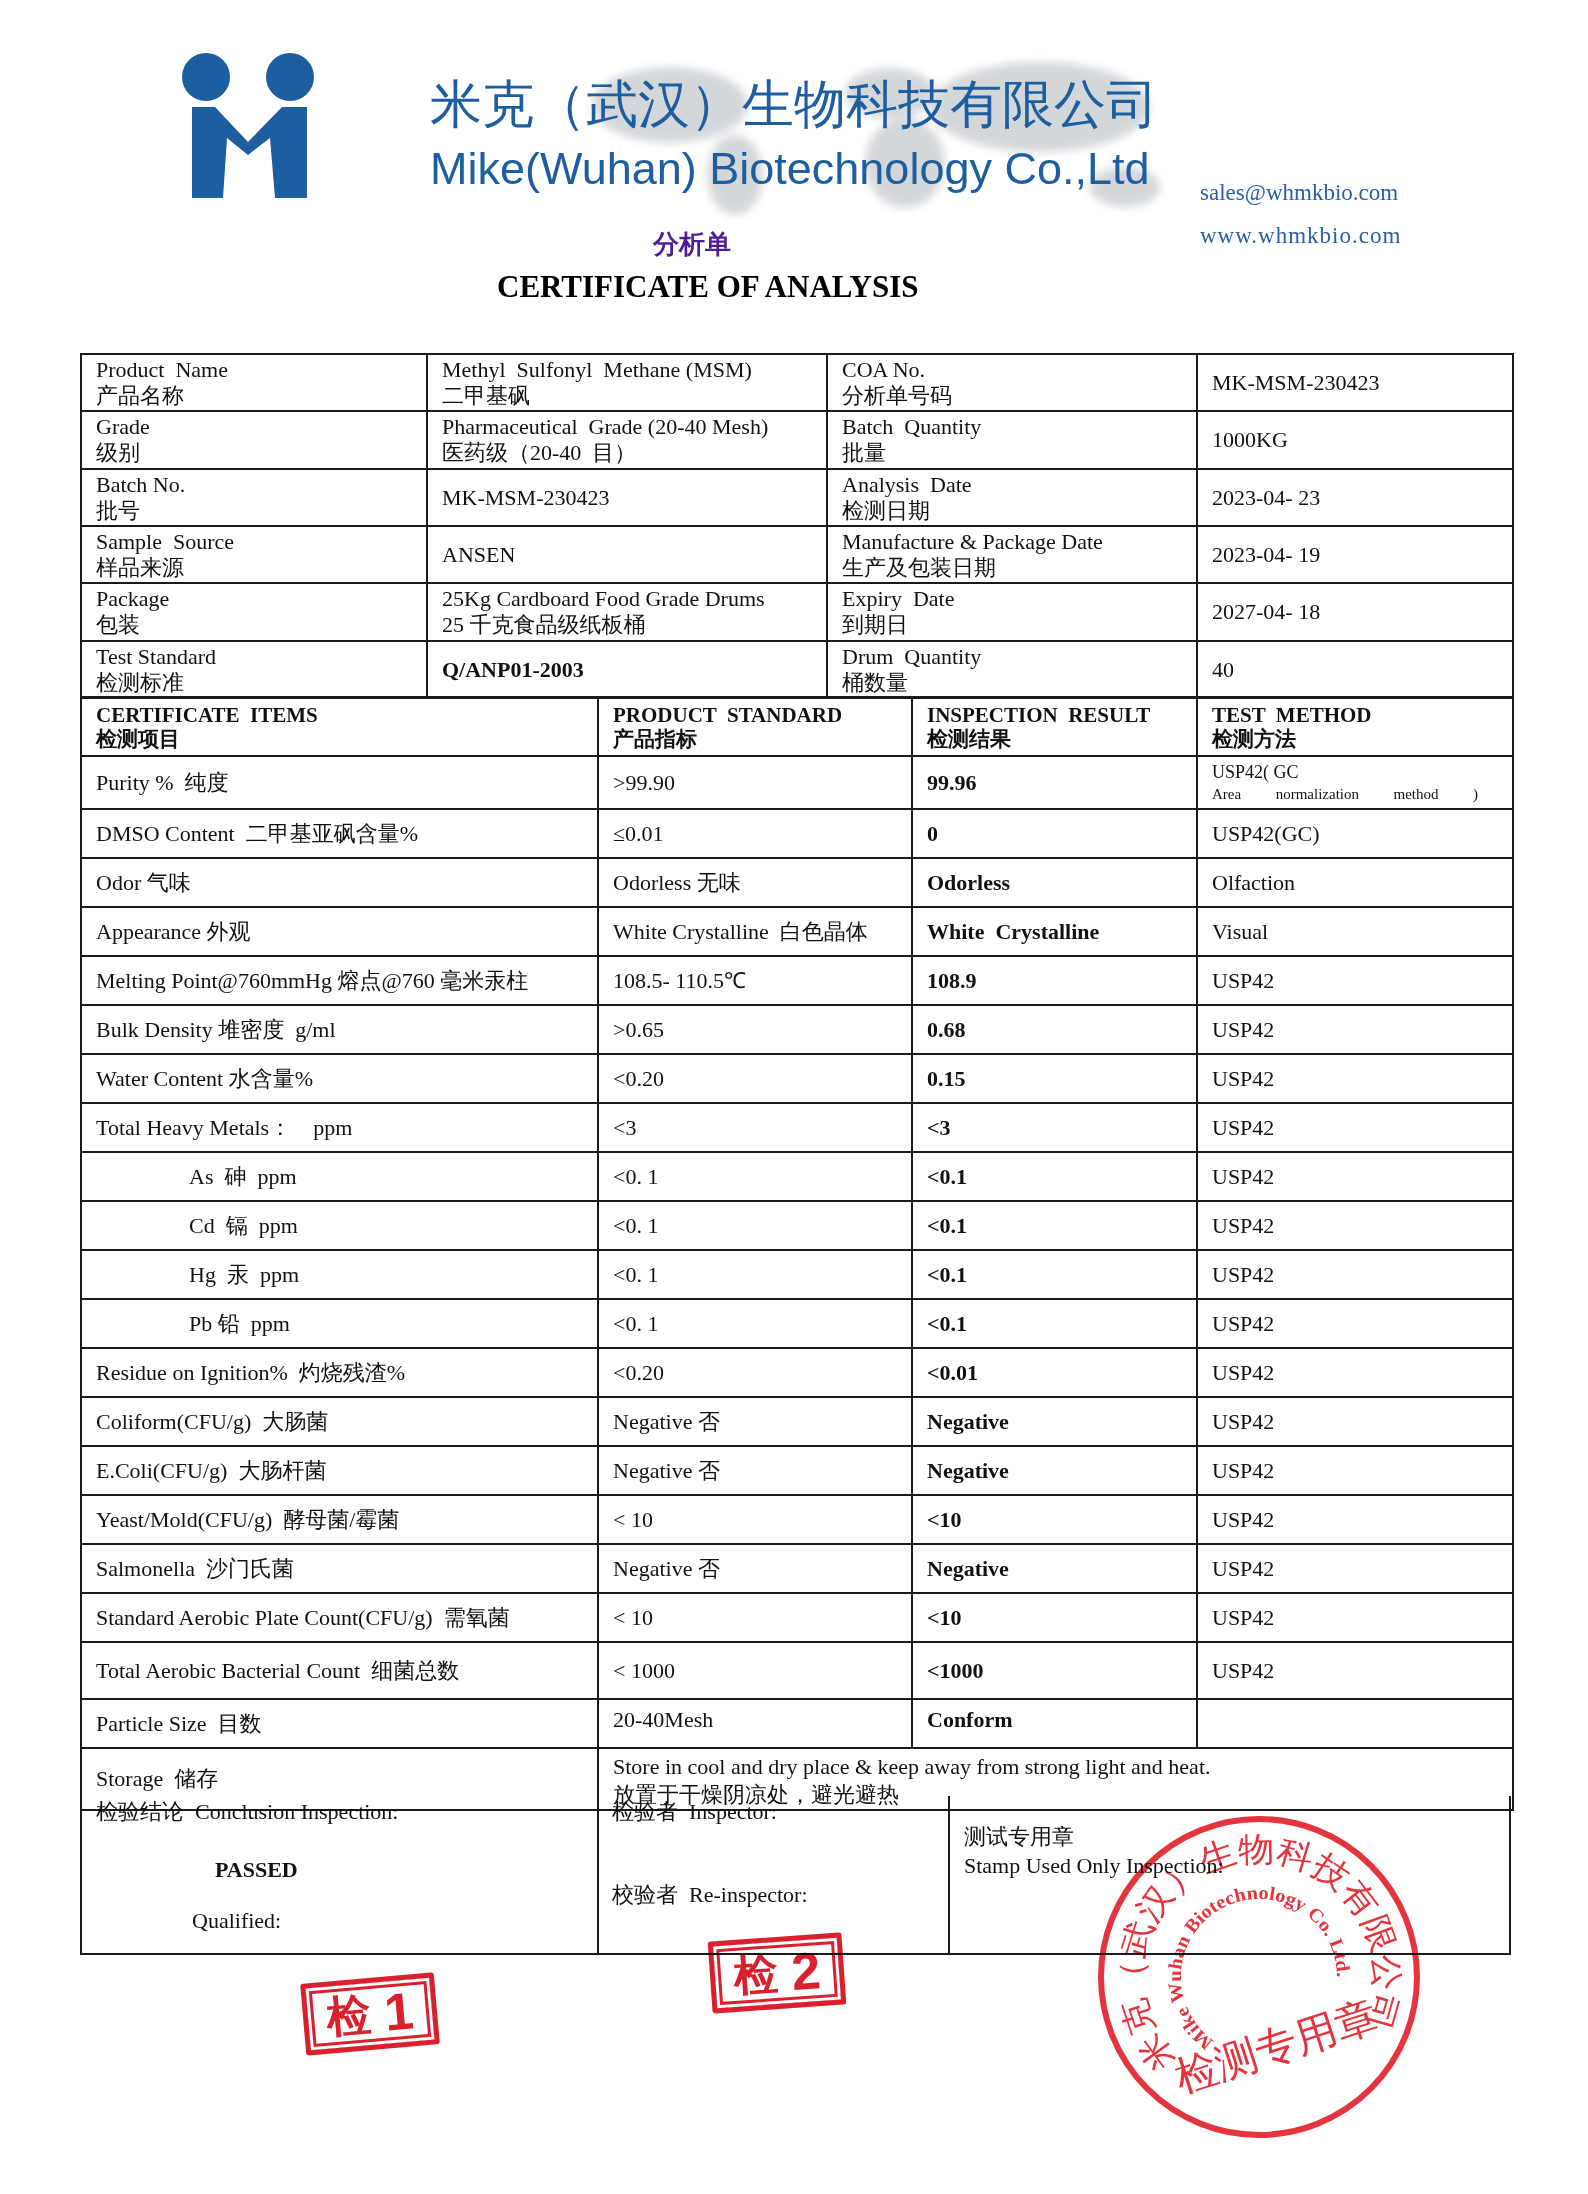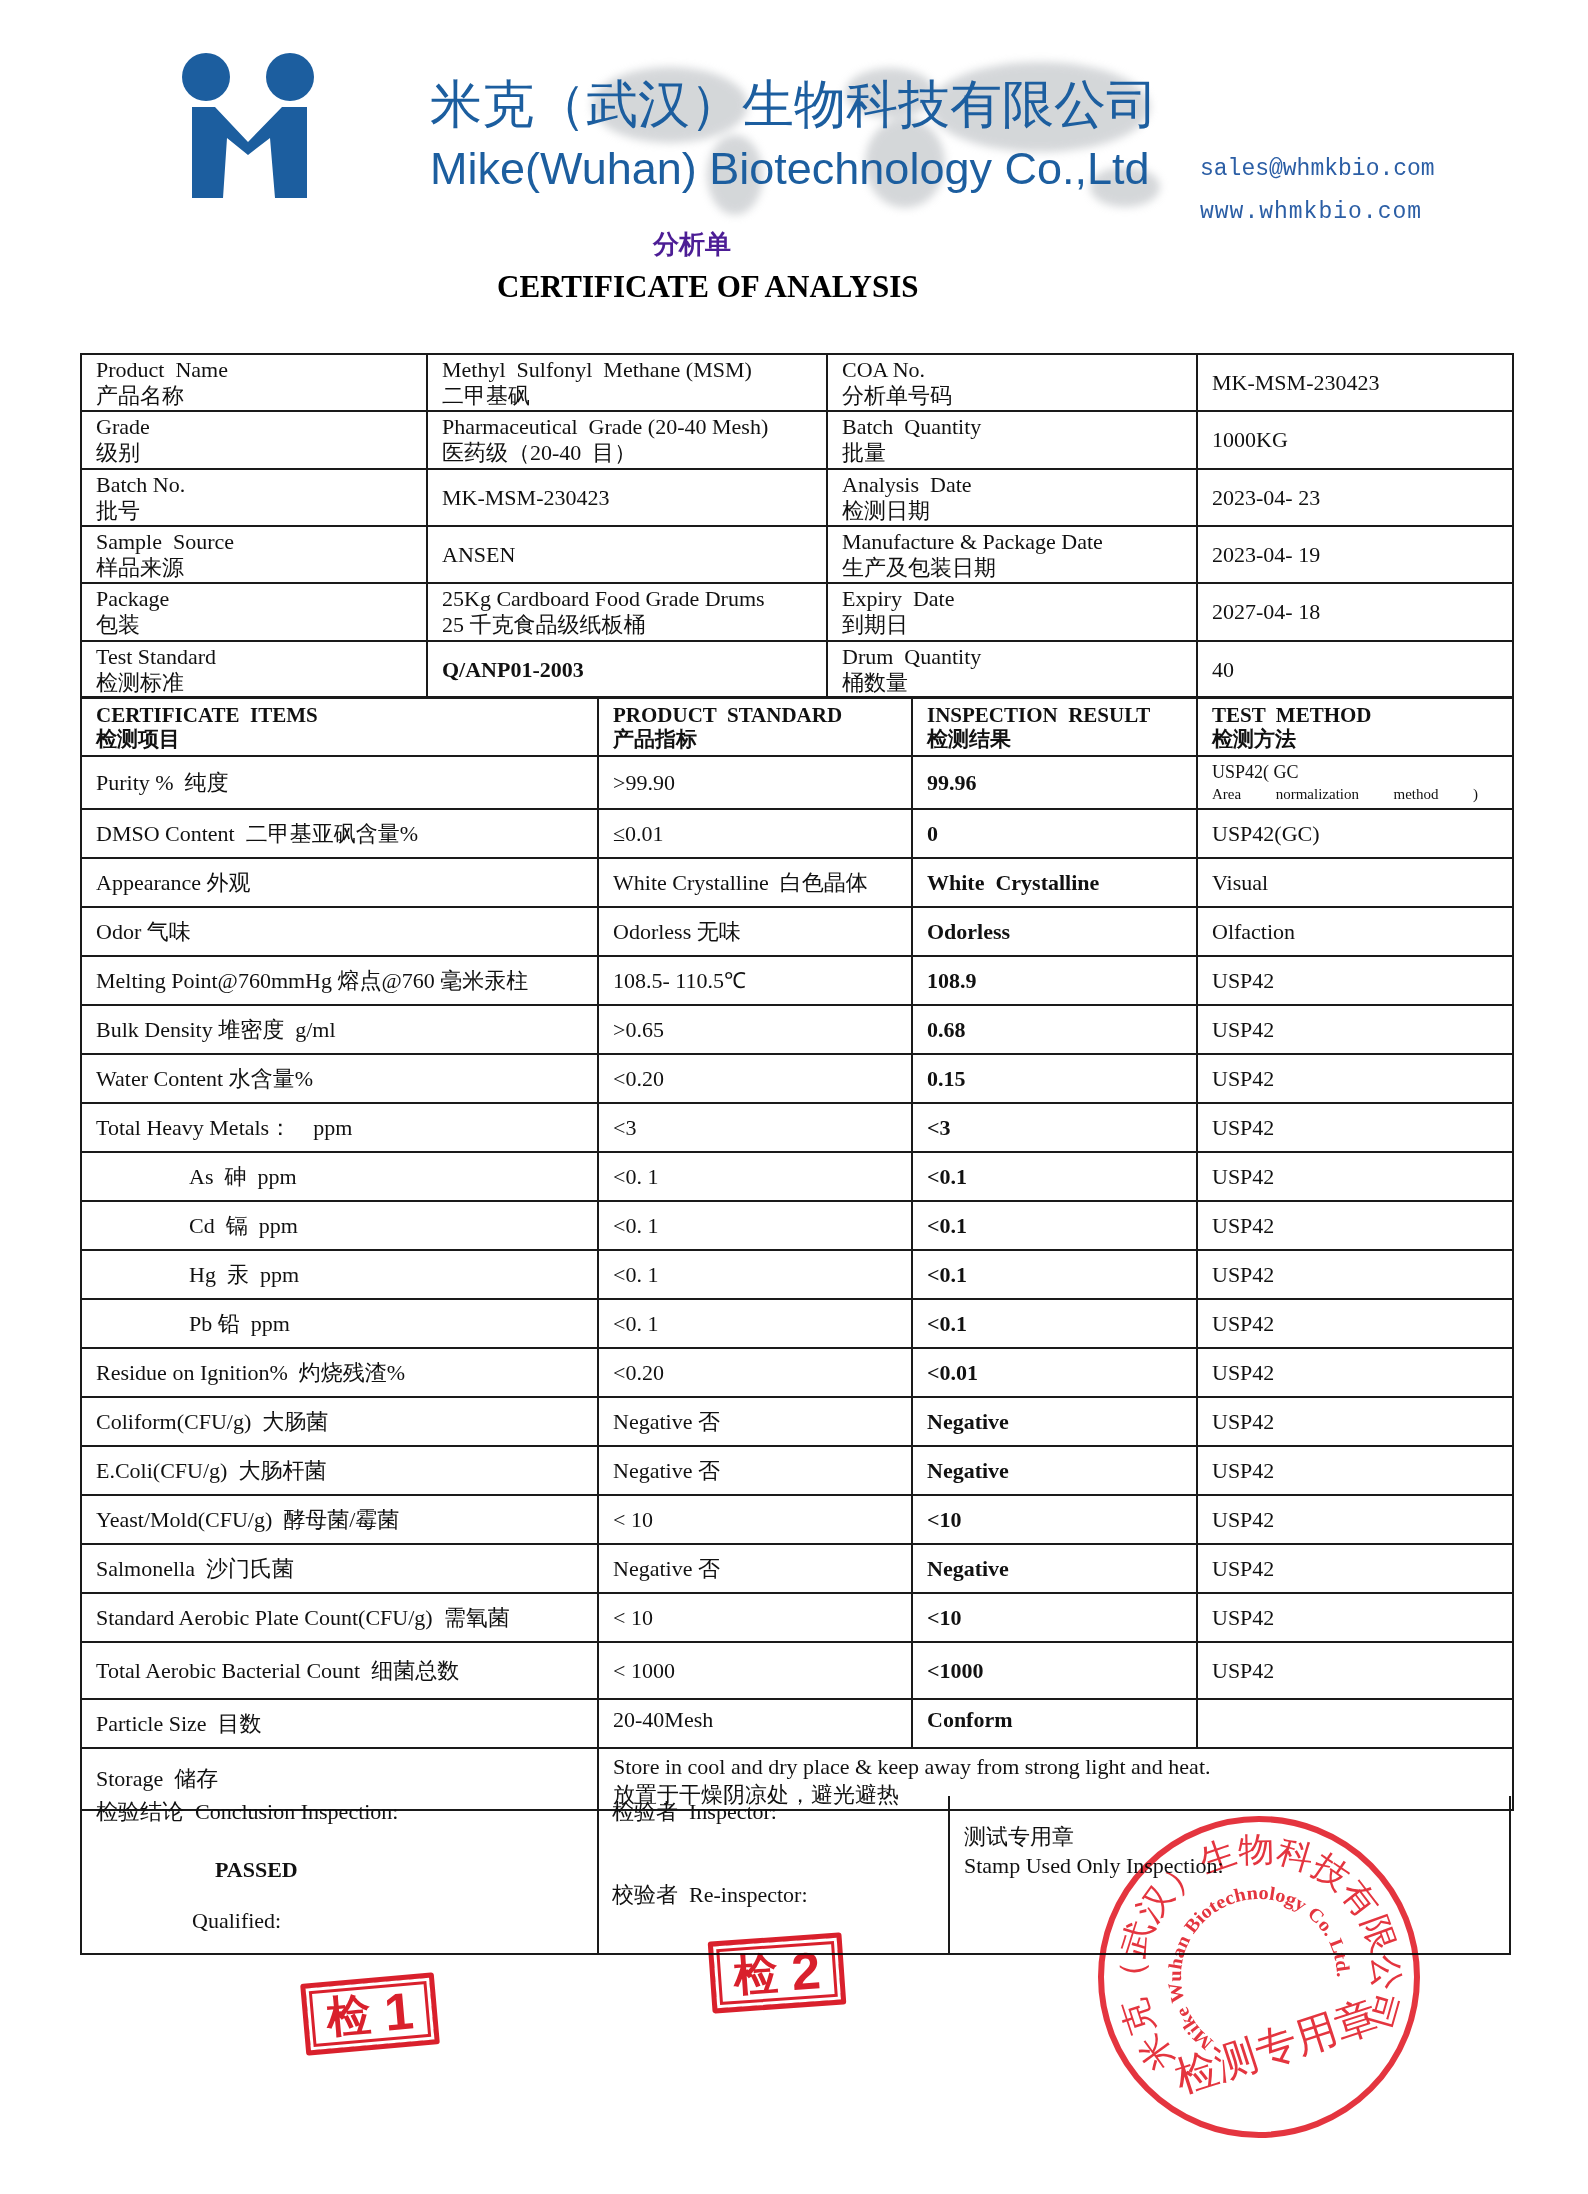--- a/index.html
+++ b/index.html
@@ -3,21 +3,21 @@
 <meta charset="utf-8">
 <style>
   html, body { margin: 0; padding: 0; background: #ffffff; }
   body { width: 1588px; height: 2194px; position: relative; overflow: hidden; font-family: "Liberation Serif", serif; color: #111; }
 
   
   .map-bg { position: absolute; left: 560px; top: 55px; width: 620px; height: 160px; filter: blur(4px); opacity: 0.6; }
   .logo { position: absolute; left: 180px; top: 45px; width: 140px; height: 165px; }
   .company-cn { position: absolute; left: 430px; top: 78px; font-family: "DejaVu Sans", sans-serif; font-size: 52px; line-height: 52px; color: #1c5e9f; white-space: nowrap; }
   .company-en { position: absolute; left: 430px; top: 146px; font-family: "Liberation Sans", sans-serif; font-size: 45px; line-height: 45px; color: #1c5e9f; white-space: nowrap; }
-  .contact { position: absolute; left: 1200px; font-family: Liberation Mono, monospace; font-size: 23px; line-height: 28px; color: #2b5ea5; white-space: nowrap; text-decoration: none; }
+  .contact { position: absolute; left: 1200px; font-family: Liberation Serif, serif; font-size: 23px; line-height: 28px; color: #2b5ea5; white-space: nowrap; text-decoration: none; margin-top: 24px; }
   .contact.email { top: 155px; }
   .contact.web { top: 198px; letter-spacing: 1px; }
   .title-cn { position: absolute; left: 632px; width: 120px; top: 229px; text-align: center; font-family: "DejaVu Sans", sans-serif; font-weight: bold; font-size: 26px; line-height: 30px; color: #4c1d95; }
   .title-en { position: absolute; left: 497px; top: 271px; font-family: "Liberation Serif", serif; font-weight: bold; font-size: 31px; line-height: 31px; color: #000; white-space: nowrap; }
 
   
   .tbl { position: absolute; left: 80px; width: 1432px; border-collapse: collapse; table-layout: fixed; font-family: "Liberation Serif", serif; font-size: 22px; color: #111; }
   .tbl td { border: 2px solid #1a1a1a; padding: 0 4px 0 14px; vertical-align: middle; overflow: hidden; line-height: 26px; }
   .tbl td span { display: block; white-space: pre; }
   .tbl td.bold span { font-weight: bold; }
@@ -241,44 +241,44 @@
         </td>
     <td class="res">
           <span>0</span>
         </td>
     <td>
           <span>USP42(GC)</span>
         </td>
   </tr>
   <tr style="height:49px">
     <td>
+          <span>Odor 气味</span>
+        </td>
+    <td>
+          <span>Odorless 无味</span>
+        </td>
+    <td class="res">
+          <span>Odorless</span>
+        </td>
+    <td>
+          <span>Olfaction</span>
+        </td>
+  </tr>
+  <tr style="height:49px">
+    <td>
           <span>Appearance 外观</span>
         </td>
     <td>
           <span>White Crystalline  白色晶体</span>
         </td>
     <td class="res">
           <span>White  Crystalline</span>
         </td>
     <td>
           <span>Visual</span>
-        </td>
-  </tr>
-  <tr style="height:49px">
-    <td>
-          <span>Odor 气味</span>
-        </td>
-    <td>
-          <span>Odorless 无味</span>
-        </td>
-    <td class="res">
-          <span>Odorless</span>
-        </td>
-    <td>
-          <span>Olfaction</span>
         </td>
   </tr>
   <tr style="height:49px">
     <td>
           <span>Melting Point@760mmHg 熔点@760 毫米汞柱</span>
         </td>
     <td>
           <span>108.5- 110.5℃</span>
         </td>
     <td class="res">

